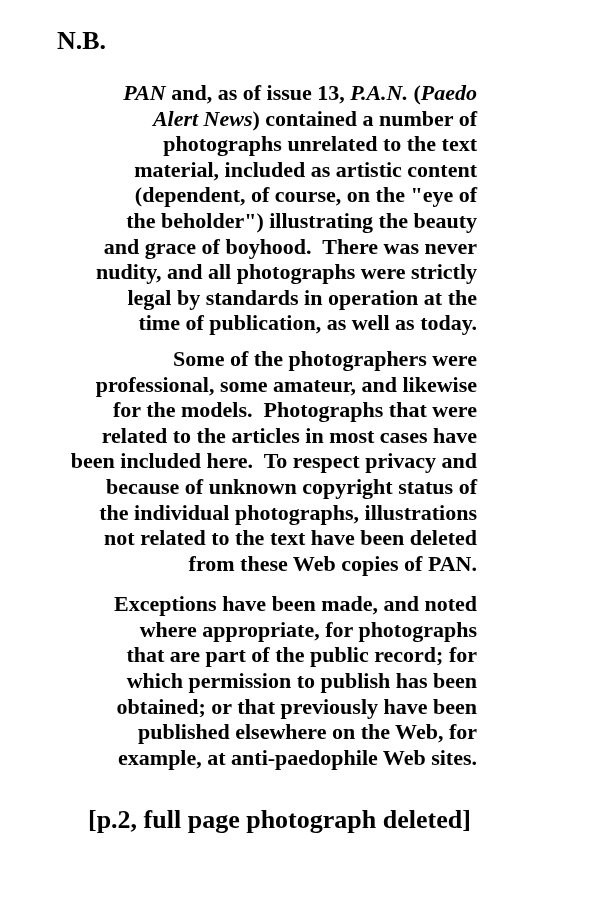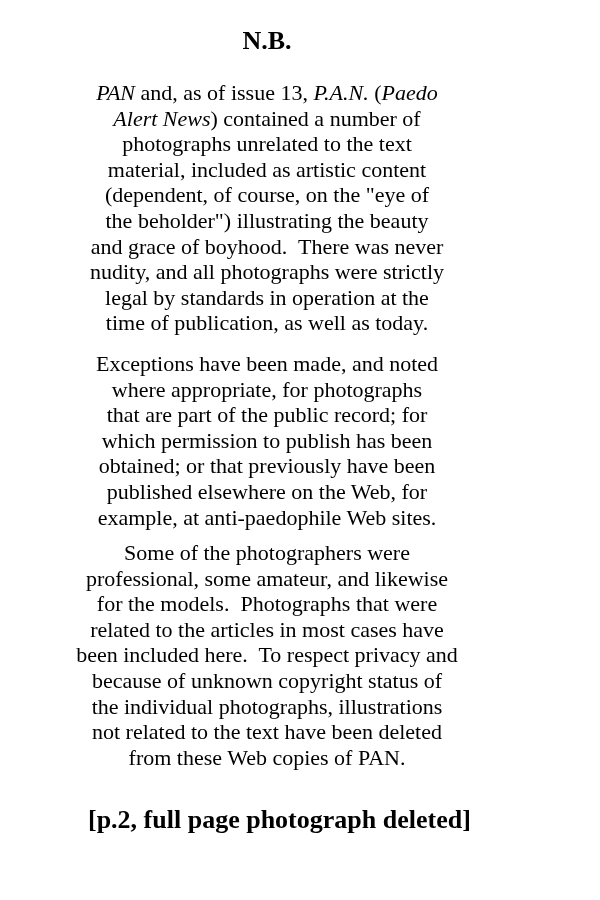--- a/index.html
+++ b/index.html
@@ -19,30 +19,29 @@
     box-sizing: content-box;
     width: 420px;
     margin: 0;
     padding: 26px 0 0 57px;
   }
   .heading {
     margin: 0;
     font-size: 26px;
     line-height: 30px;
     font-weight: bold;
-    text-align: center;
     white-space: pre-wrap;
   }
   .para {
     margin: 0;
     font-size: 22px;
     line-height: 25.6px;
-    font-weight: normal;
+    font-weight: bold;
     white-space: pre-wrap;
-    text-align: center;
+    text-align: right;
   }
   .para-1 { margin-top: 24px; }
   .para-2 { margin-top: 10px; }
   .para-3 { margin-top: 15px; }
   .footer-note {
     margin: 35px 0 0 0;
     padding-left: 31px;
     font-size: 26px;
     line-height: 30px;
     font-weight: bold;
@@ -59,30 +58,30 @@
   <p class="para para-1"><i>PAN</i><span> and, as of issue 13, </span><i>P.A.N.</i><span> (</span><i>Paedo
 Alert News</i><span>) contained a number of
 photographs unrelated to the text
 material, included as artistic content
 (dependent, of course, on the "eye of
 the beholder") illustrating the beauty
 and grace of boyhood.  There was never
 nudity, and all photographs were strictly
 legal by standards in operation at the
 time of publication, as well as today.</span></p>
-  <p class="para para-3">Exceptions have been made, and noted
-where appropriate, for photographs
-that are part of the public record; for
-which permission to publish has been
-obtained; or that previously have been
-published elsewhere on the Web, for
-example, at anti-paedophile Web sites.</p>
   <p class="para para-2">Some of the photographers were
 professional, some amateur, and likewise
 for the models.  Photographs that were
 related to the articles in most cases have
 been included here.  To respect privacy and
 because of unknown copyright status of
 the individual photographs, illustrations
 not related to the text have been deleted
 from these Web copies of PAN.</p>
+  <p class="para para-3">Exceptions have been made, and noted
+where appropriate, for photographs
+that are part of the public record; for
+which permission to publish has been
+obtained; or that previously have been
+published elsewhere on the Web, for
+example, at anti-paedophile Web sites.</p>
   <p class="footer-note">[p.2, full page photograph deleted]</p>
 </div>
 
 </body></html>

